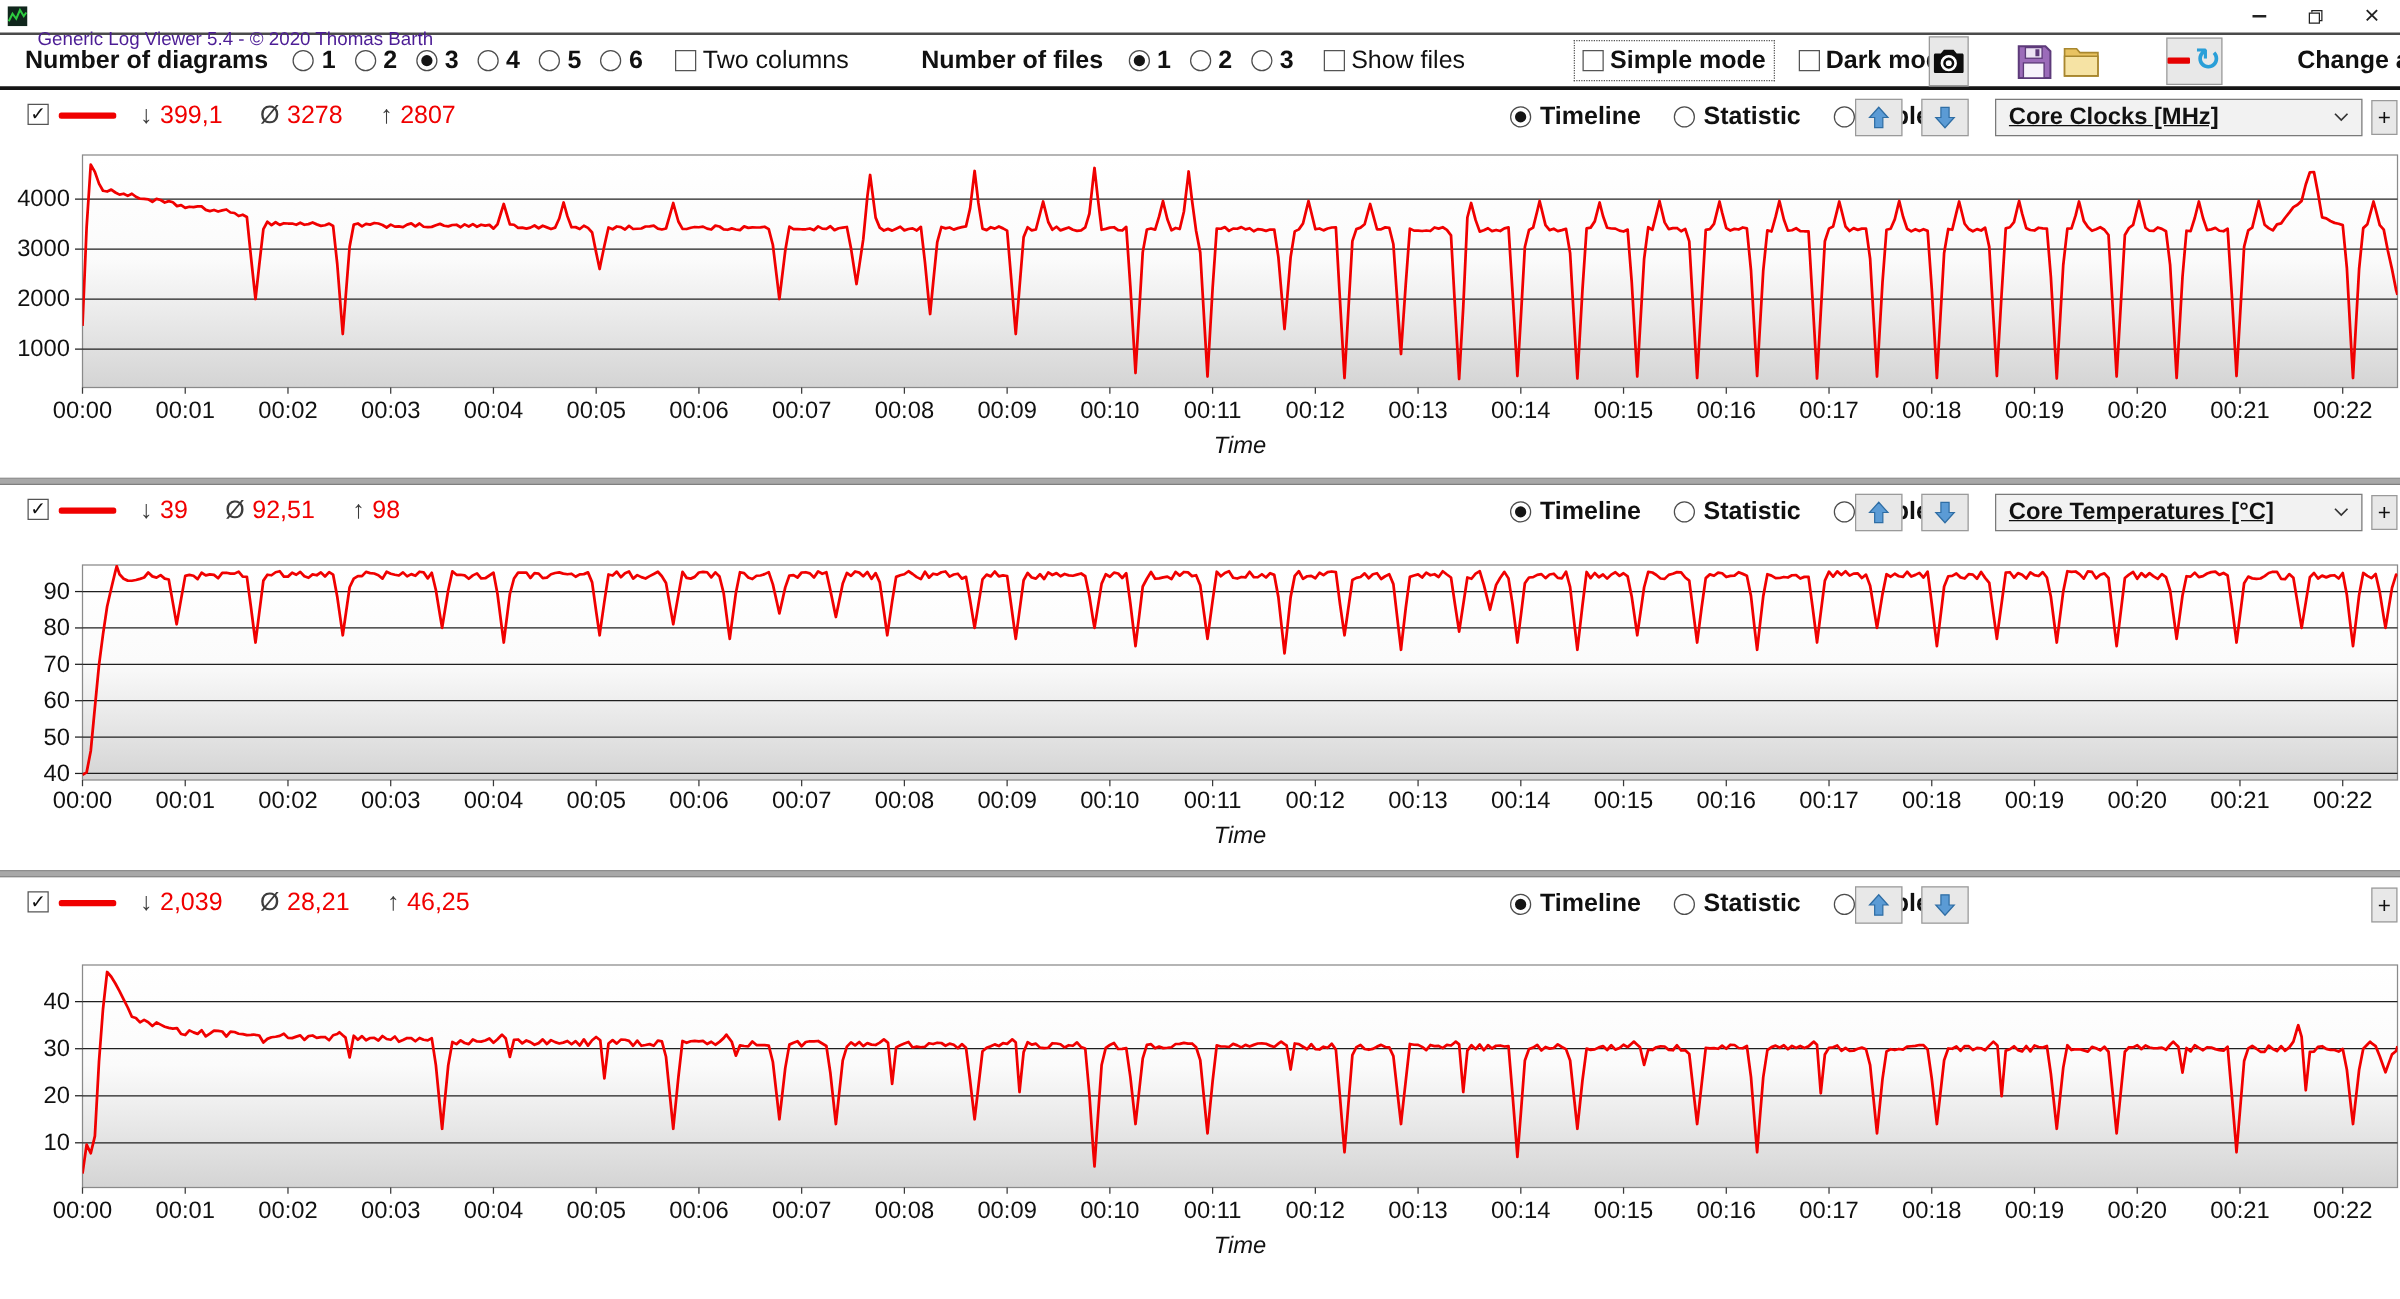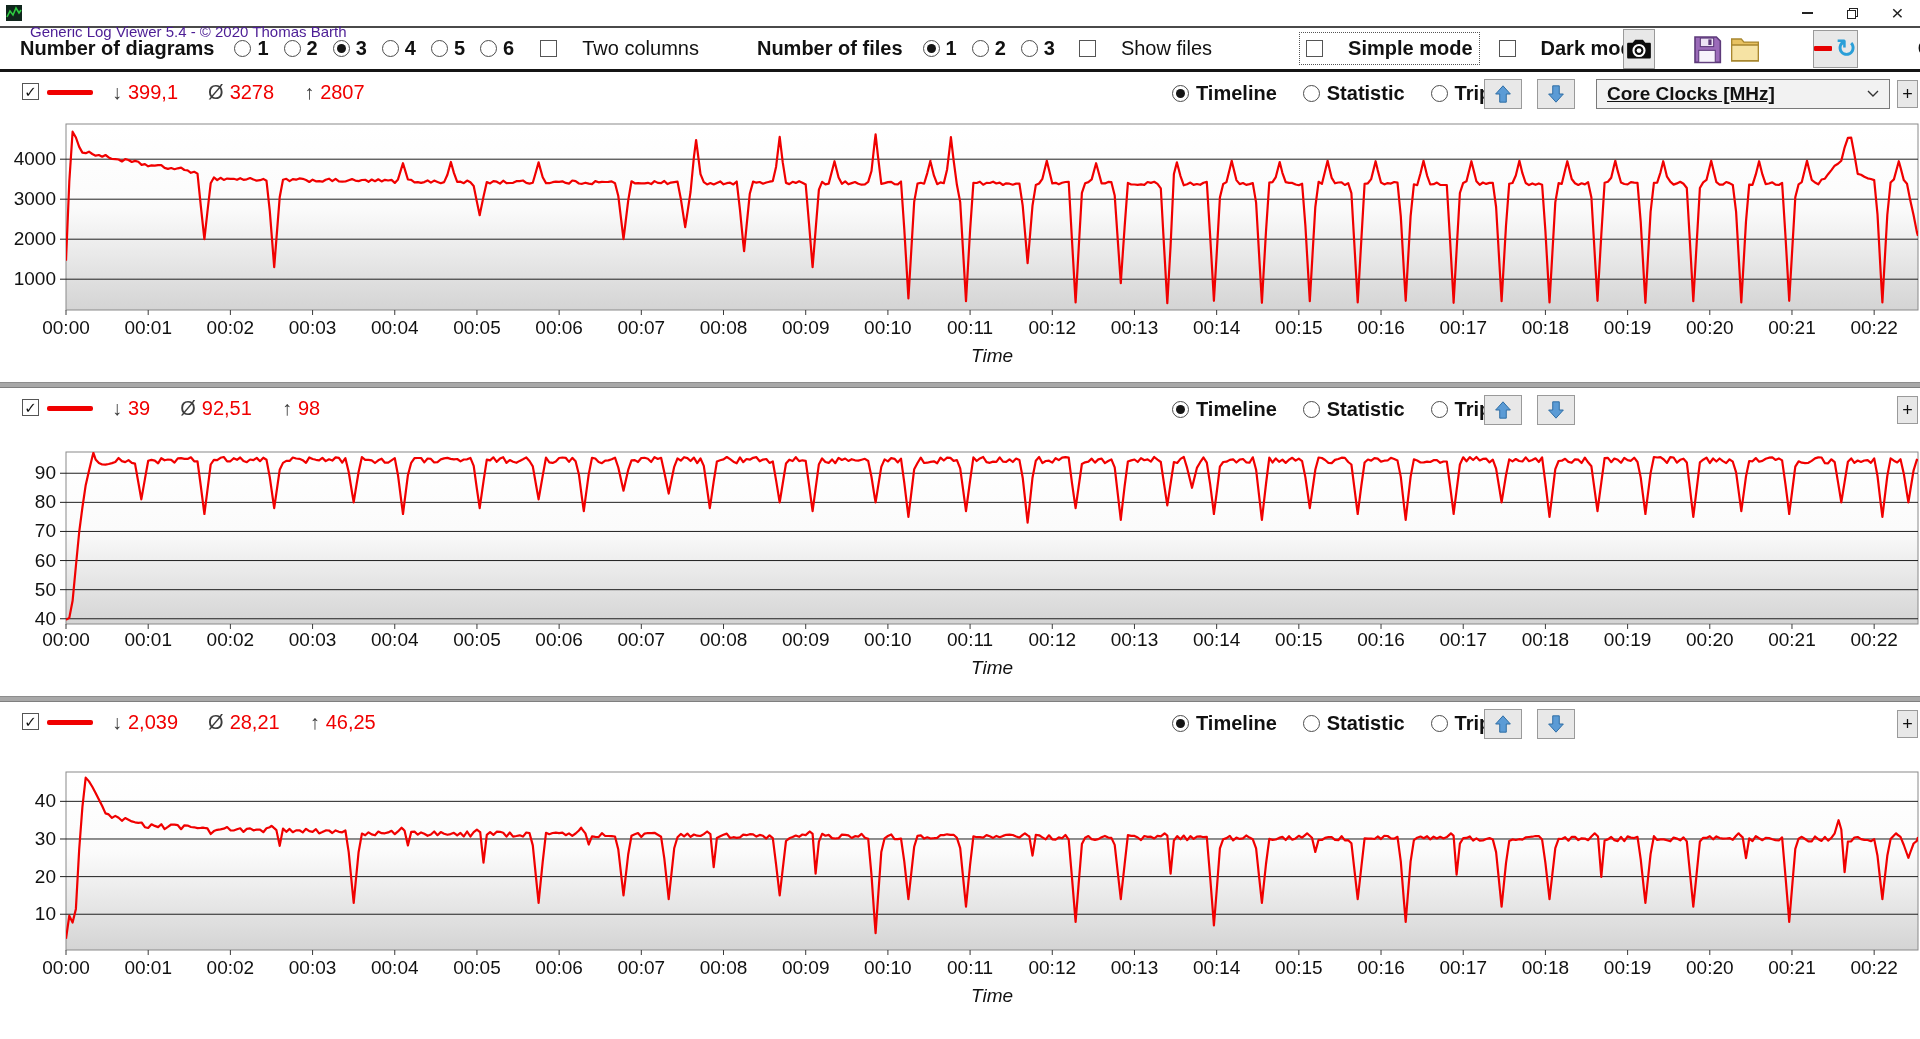--- a/index.html
+++ b/index.html
@@ -27,21 +27,21 @@
   .radio { width:17px; height:17px; border:1px solid #4d4d4d; border-radius:50%; background:#fff;
            display:inline-flex; align-items:center; justify-content:center; flex:none; }
   .radio .dot { width:9px; height:9px; border-radius:50%; background:#151515; display:none; }
   .radio.sel .dot { display:block; }
   .rgroup { display:flex; align-items:center; gap:7px; margin-left:12px; }
   .ritem { display:flex; align-items:center; gap:6px; margin-left:8px; font-weight:bold; font-size:20px; }
   .checkbox { width:17px; height:17px; border:1px solid #555; background:#fff; display:inline-flex;
               align-items:center; justify-content:center; flex:none; }
   .checkbox .mark { display:none; font-size:15px; font-weight:bold; color:#111; line-height:1; }
   .checkbox.checked .mark { display:block; }
-  .citem { display:flex; align-items:center; gap:25px; font-size:20px; }
+  .citem { display:flex; align-items:center; gap:5px; font-size:20px; }
   .bold { font-weight:bold; }
   .focusring { outline:1px dotted #555; padding:4px 6px; display:inline-flex; }
   .toolbtn { background:#e8e8e8; border:1px solid #9a9a9a; display:inline-flex; align-items:center;
              justify-content:center; }
   .cambtn { width:54px; height:40px; margin-left:-10px; }
   .iconbtn { width:36px; height:36px; background:#fff; border:none; }
   .linebtn { width:62px; height:38px; gap:4px; }
   .dash { width:18px; height:5px; background:#e60000; display:inline-block; border-radius:1px; }
   .refresh { color:#2a9fd8; font-size:25px; font-weight:bold; line-height:1; }
   .arrbtn-s { width:38px; height:30px; }
@@ -49,21 +49,21 @@
   
   .panel { position:relative; background:#fff; }
   .splitter { height:6px; background:#a8a8a8; border-top:1px solid #8d8d8d; border-bottom:1px solid #7f7f7f; }
   .phead { position:absolute; left:0; top:0; width:100%; height:44px; }
   .phead .checkbox { position:absolute; left:22px; top:11px; }
   .swatch { position:absolute; left:47px; top:18px; width:46px; height:5px; background:#f00000; border-radius:2px; }
   .stats { position:absolute; left:112px; top:9px; display:flex; gap:30px; font-size:20px; }
   .stat { display:flex; align-items:center; gap:6px; }
   .stat .sym { color:#3c3c3c; }
   .stat .val { color:#f00000; }
-  .viewgroup { position:absolute; left:1172px; top:10px; display:flex; gap:26px; }
+  .viewgroup { position:absolute; left:1208px; top:10px; display:flex; gap:26px; }
   .vitem { display:flex; align-items:center; gap:7px; font-weight:bold; font-size:20px; }
   .phead .arrbtn-s { position:absolute; top:7px; }
   .phead .up { left:1484px; } .phead .down { left:1537px; }
   .combo { position:absolute; left:1596px; top:7px; width:294px; height:30px; background:#f2f2f2;
            border:1px solid #7a7a7a; display:flex; align-items:center; padding:0 10px;
            font-weight:bold; font-size:19px;text-decoration:underline; }
   .combo .ctext { flex:1; overflow:hidden; }
   .plusbtn { position:absolute; left:1897px; top:8px; width:21px; height:28px; background:#e8e8e8;
              border:1px solid #9a9a9a; display:flex; align-items:center; justify-content:center;
              font-size:18px; }
@@ -359,20 +359,26 @@
         </span>
     </div>
     <span class="toolbtn arrbtn-s up">
       <svg viewBox="0 0 22 24" width="18" height="20">
           <path d="M11 2 L20 12 H15 V22 H7 V12 H2 Z" fill="#5b9bd5" stroke="#2e6da4" stroke-width="1.2"></path>
         </svg>
     </span>
     <span class="toolbtn arrbtn-s down">
       <svg viewBox="0 0 22 24" width="18" height="20">
           <path d="M11 2 L20 12 H15 V22 H7 V12 H2 Z" transform="rotate(180 11 12)" fill="#5b9bd5" stroke="#2e6da4" stroke-width="1.2"></path>
+        </svg>
+    </span>
+    <span class="combo">
+      <span class="ctext">Core Temperatures [°C]</span>
+      <svg viewBox="0 0 12 8" width="12" height="8">
+          <path d="M1 1 L6 6 L11 1" fill="none" stroke="#333" stroke-width="1.4"></path>
         </svg>
     </span>
     <span class="plusbtn">+</span>
   </div>
   <div class="plot"><svg viewBox="0 0 1920 264" width="1920" height="264">
         <defs>
           <linearGradient id="grad1" x1="0" y1="0" x2="0" y2="1">
             <stop offset="0" stop-color="#ffffff"></stop>
             <stop offset="0.45" stop-color="#fbfbfb"></stop>
             <stop offset="1" stop-color="#d4d4d4"></stop>

